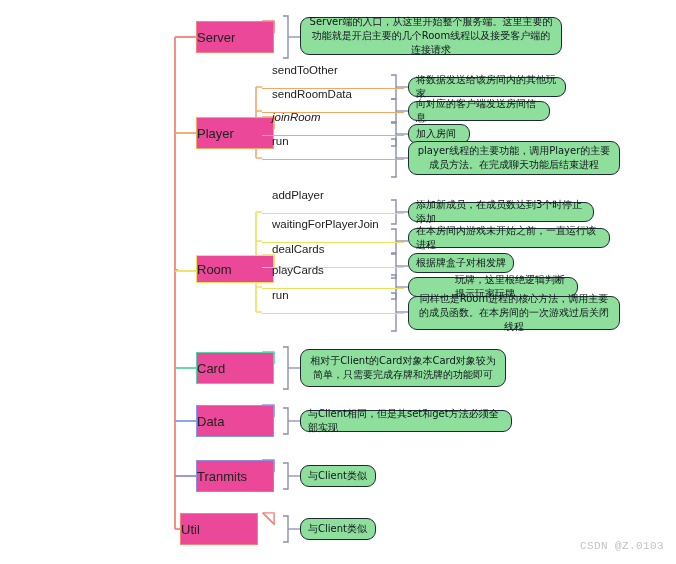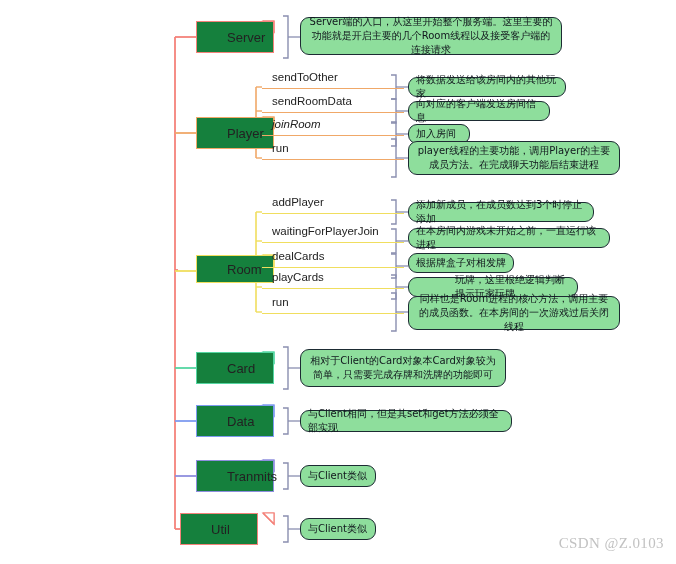--- a/index.html
+++ b/index.html
@@ -9,56 +9,56 @@
     font-family:"Liberation Sans","DejaVu Sans",sans-serif;
     position:relative;
     overflow:hidden;
   }
   #canvas{position:absolute;left:0;top:0;width:676px;height:564px;}
   svg.lines{position:absolute;left:0;top:0;width:676px;height:564px;pointer-events:none;}
 
   
   .topic{
     position:absolute;
-    background:#15803d;
+    background:#ec4899;
     display:flex;align-items:center;
     box-sizing:border-box;
     font-size:13px;color:#222222;
-    padding-left:30px;
+    padding-left:0;
   }
 
   
   .subitem{
     position:absolute;
     box-sizing:border-box;
     font-size:11.5px;color:#222222;
     display:flex;align-items:flex-end;
-    padding-bottom:5px;padding-left:10px;text-align:right;
+    padding-bottom:12px;padding-left:10px;text-align:right;
   }
 
   
   .note{
     position:absolute;
     background:#8ede9c;
     border:1.4px solid #1d2b33;
     border-radius:9px;
     box-sizing:border-box;
     display:flex;align-items:center;justify-content:center;
     text-align:center;
     font-size:10px;color:#10161c;
     line-height:14px;
     padding:2px 7px;
     font-family:"DejaVu Sans","Liberation Sans",sans-serif;
   }
   .note.left{justify-content:flex-start;text-align:left;}
 
   .watermark{
     position:absolute;right:12px;bottom:12px;
-    color:#c2c2c2;font-size:15px;letter-spacing:.4px;
-    font-family:Liberation Serif, serif;
+    color:#c2c2c2;font-size:11px;letter-spacing:.4px;
+    font-family:Liberation Mono, monospace;
     margin-top:28px;
   }
 </style>
 </head>
 <body>
 
 <div id="canvas">
   <svg class="lines" id="lines">
       <path d="M 175 37 L 175 529" stroke="#f4827a" stroke-width="1.8" fill="none"></path>
       <path d="M 178 270 L 175 270" stroke="#f4827a" stroke-width="1.8" fill="none"></path>

